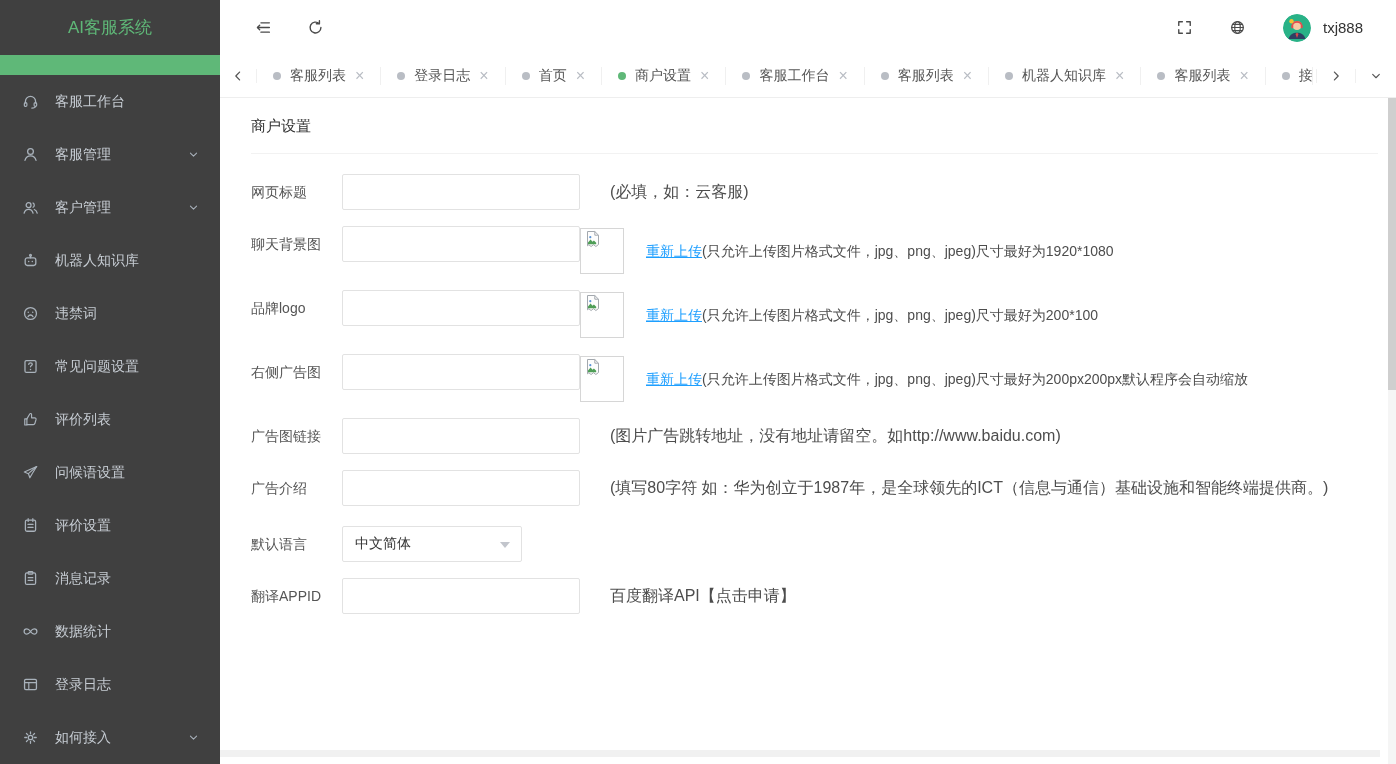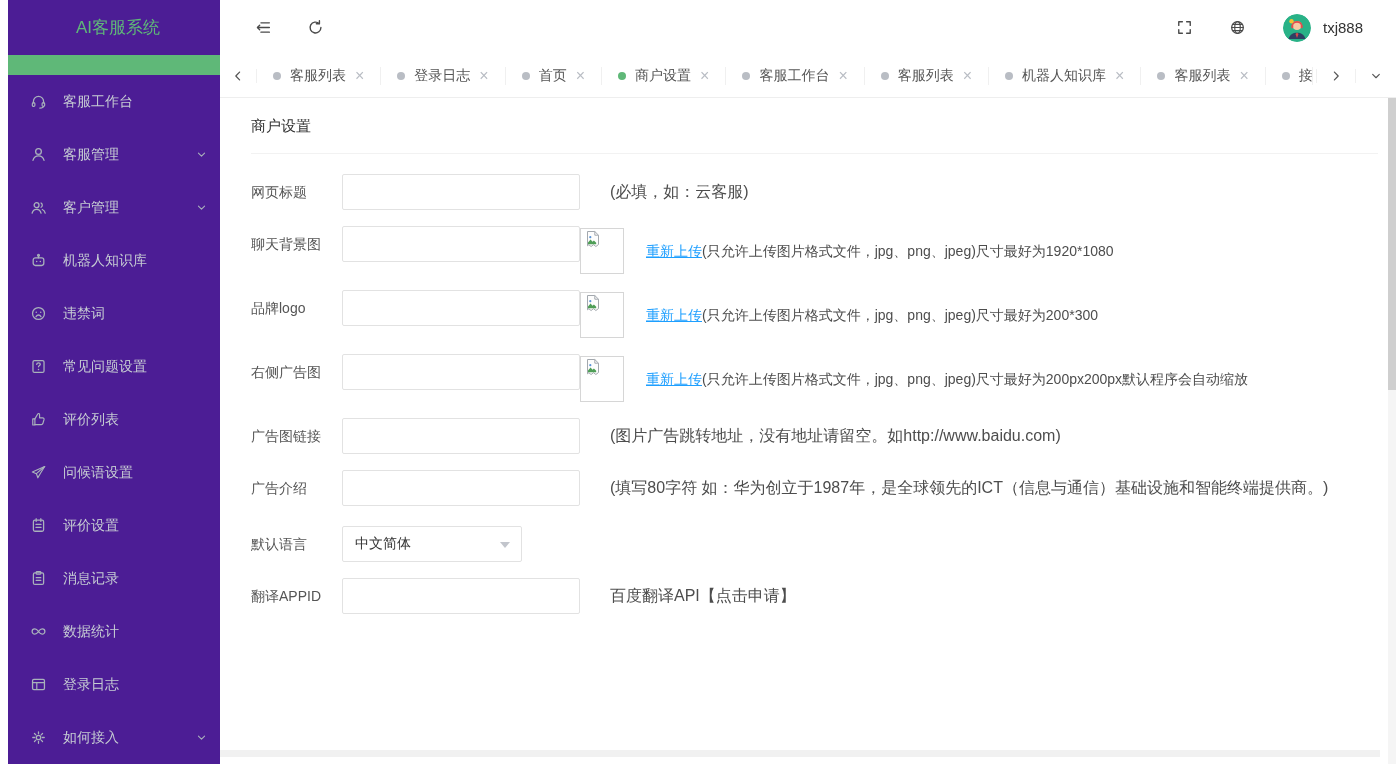--- a/index.html
+++ b/index.html
@@ -1,20 +1,20 @@
 <!DOCTYPE html>
 <html><head>
 <meta charset="utf-8">
 <style>
   *{box-sizing:border-box;margin:0;padding:0}
   html,body{width:1396px;height:764px;overflow:hidden;background:#fff;
     font-family:"Liberation Sans","DejaVu Sans",sans-serif}
   svg{display:block}
   
-  .sidebar{position:absolute;left:8px;top:0;width:220px;height:764px;background:#4c1d95}
+  .sidebar{position:absolute;left:0;top:0;width:220px;height:764px;background:#404040}
   .logo{height:55px;line-height:55px;text-align:center;color:#5FB878;font-size:17px}
   .greenbar{height:20px;background:#5FB878}
   .mi{display:flex;align-items:center;height:53px;padding:0 20px 0 22px;color:#c6ccd3;
       font-size:14px;text-decoration:none;cursor:pointer}
   .mi .icn{width:17px;height:17px;color:#a9b2bb;flex:0 0 auto}
   .mi .lbl{margin-left:16px;flex:1}
   .mi .chev{width:13px;height:13px;color:#a9b2bb}
   
   .main{position:absolute;left:220px;top:0;right:0;bottom:0;background:#fff}
   .topbar{height:55px;display:flex;align-items:center;padding:0 33px 0 35px;background:#fff}
@@ -380,21 +380,21 @@
         <div class="frow">
           <span class="flabel">品牌logo</span>
           <div class="fcol">
             <input class="finput" type="text" style="">
             <div class="preview">
               <div class="imgbox">
                 <svg>
                   <use href="#i-broken-img" xlink:href="#i-broken-img"></use>
                 </svg>
               </div>
-              <div class="ptext"><a class="relink">重新上传</a><span>(只允许上传图片格式文件，jpg、png、jpeg)尺寸最好为200*300</span></div>
+              <div class="ptext"><a class="relink">重新上传</a><span>(只允许上传图片格式文件，jpg、png、jpeg)尺寸最好为200*100</span></div>
             </div>
           </div>
         </div>
         <div class="frow">
           <span class="flabel">右侧广告图</span>
           <div class="fcol">
             <input class="finput" type="text" style="">
             <div class="preview">
               <div class="imgbox">
                 <svg>

